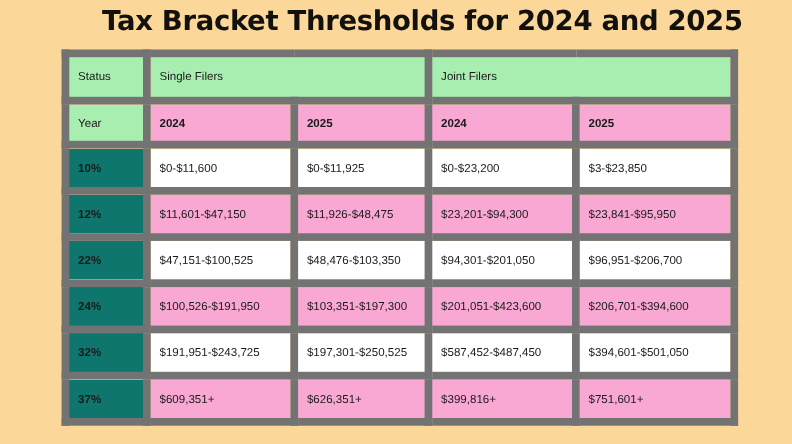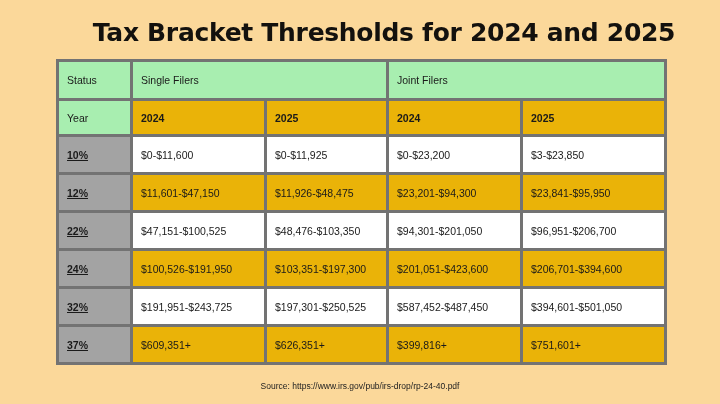--- a/index.html
+++ b/index.html
@@ -18,53 +18,53 @@
     width: 720px;
     height: 404px;
     box-sizing: border-box;
   }
   .title {
     text-align: center;
     font-size: 25px;
     font-weight: bold;
     color: #13110e;
     letter-spacing: -0.3px;
-    padding-top: 18px;
+    padding-top: 4px;
     padding-bottom: 12px;
     font-family: "DejaVu Sans", sans-serif;
     margin-left: 48px;
   }
   .table-wrap {
     margin: 0 56px;
   }
   table {
     border-collapse: collapse;
     width: 608px;
     table-layout: fixed;
   }
   td, th {
-    border: 3px solid #737373;
+    border: 7px solid #737373;
     font-size: 10.5px;
     color: #1a1a1a;
     text-align: left;
     padding: 0 8px;
     height: 35px;
     font-weight: normal;
     overflow: hidden;
     white-space: nowrap;
   }
   col.c0 { width: 74px; }
   col.c1 { width: 134px; }
   col.c2 { width: 122px; }
   col.c3 { width: 134px; }
   col.c4 { width: 144px; }
 
   .hdr-green { background: #a8eeb0; }
-  .cell-pink { background: #eab308; margin-top: 12px; }
-  .cell-green { background: #a3a3a3; text-decoration: underline; }
+  .cell-pink { background: #f9a8d4; margin-top: 12px; }
+  .cell-green { background: #0f766e; }
   .cell-white { background: #ffffff; }
 
   .bold { font-weight: bold; }
 
   .head-row td { height: 36px; }
   .year-row td { height: 33px; }
 
   .source {
     text-align: center;
     font-size: 8.5px;

